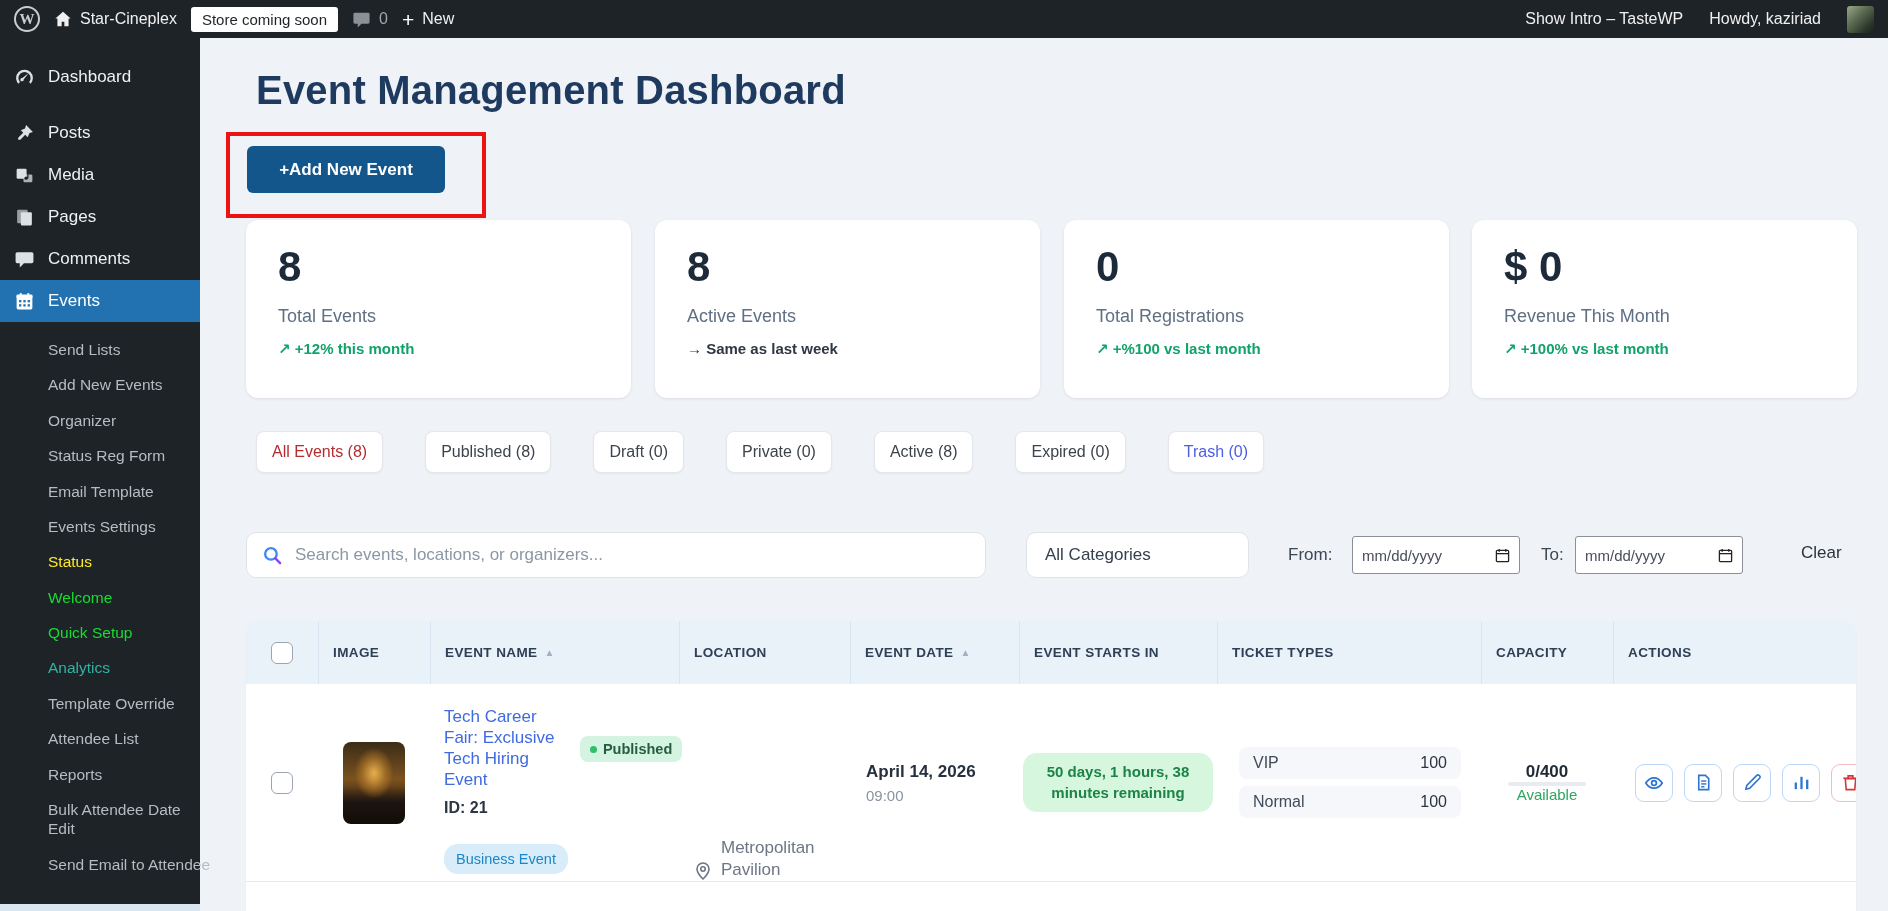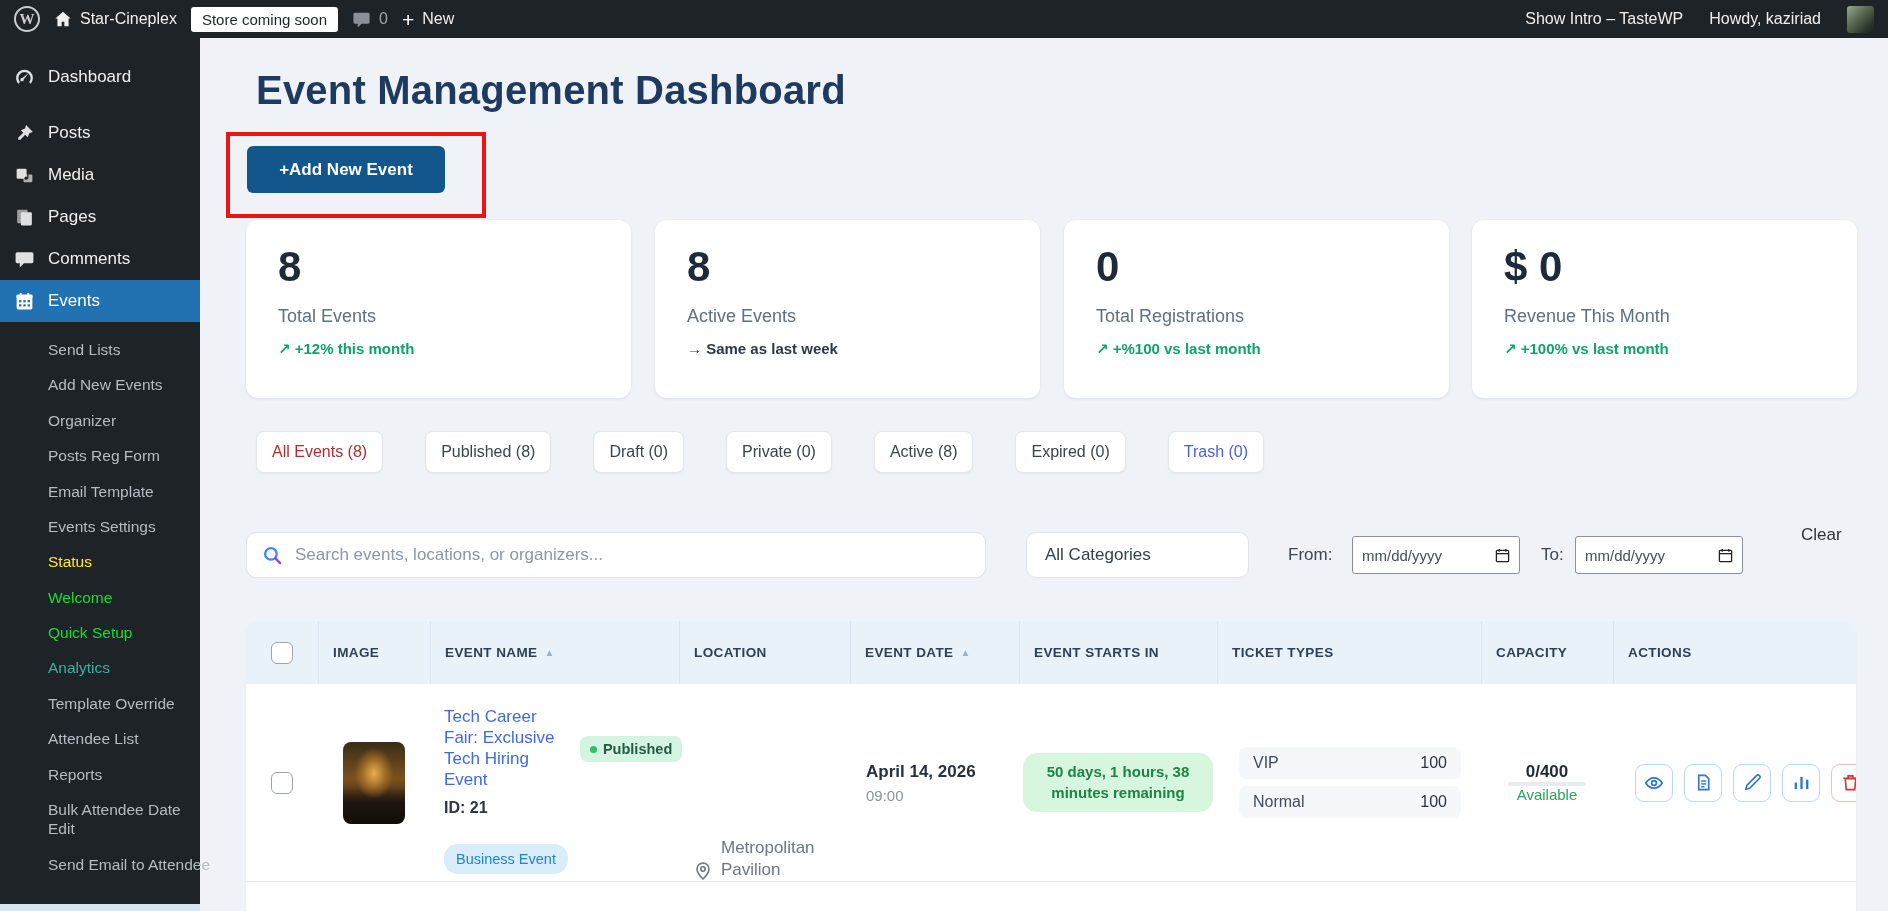--- a/index.html
+++ b/index.html
@@ -56,21 +56,21 @@
   
   .searchbox{position:absolute;left:46px;top:494px;width:740px;height:46px;background:#fff;border:1px solid #e0e4e9;border-radius:10px;display:flex;align-items:center;padding-left:46px;}
   .searchbox svg{position:absolute;left:15px;top:12px;}
   .searchbox input{border:none;outline:none;width:660px;font-size:17px;color:#333;background:transparent;}
   .searchbox input::placeholder{color:#8b97a5;}
   .selectbox{position:absolute;left:826px;top:494px;width:223px;height:46px;background:#fff;border:1px solid #e0e4e9;border-radius:10px;display:flex;align-items:center;padding-left:18px;font-size:17px;color:#33404e;cursor:pointer;}
   .flabel{position:absolute;top:494px;height:46px;display:flex;align-items:center;font-size:17px;color:#3e4754;}
   .from-l{left:1088px;} .to-l{left:1341px;}
   .dateinput{position:absolute;top:498px;width:168px;height:38px;background:#fff;border:1px solid #8a8f98;border-radius:3px;display:flex;align-items:center;justify-content:space-between;padding:0 9px;font-size:15px;color:#4a4f57;cursor:text;}
   .d1{left:1152px;} .d2{left:1375px;}
-  .clear-btn{position:absolute;left:1595px;top:474px;height:46px;display:flex;align-items:center;font-size:17px;color:#2c3338;background:none;border:none;cursor:pointer;}
+  .clear-btn{position:absolute;left:1595px;top:492px;height:46px;display:flex;align-items:center;font-size:17px;color:#2c3338;background:none;border:none;cursor:pointer;}
 
   
   .table-card{position:absolute;left:46px;top:583px;width:1610px;height:290px;background:#fff;border-radius:10px 10px 0 0;box-shadow:0 1px 2px rgba(16,24,40,.06);overflow:hidden;}
   .thead{display:flex;height:63px;background:#e9f1f9;}
   .th{display:flex;align-items:center;font-size:13.5px;font-weight:700;color:#2e4056;letter-spacing:.4px;border-left:1px solid #d9e6f2;padding-left:14px;}
   .th:first-child{border-left:none;justify-content:center;padding-left:0;}
   .sort{font-size:10px;color:#9fb3c8;margin-left:7px;}
   .col-check{width:72px;} .col-image{width:112px;} .col-name{width:249px;} .col-loc{width:171px;} .col-date{width:169px;} .col-starts{width:198px;} .col-tickets{width:264px;} .col-cap{width:132px;} .col-actions{width:243px;}
   .trow{display:flex;height:198px;border-bottom:1px solid #e7ebf0;}
   .td{display:flex;align-items:center;}
@@ -192,21 +192,21 @@
               <rect x="13" y="12.6" width="2.2" height="2.2"></rect>
             </g>
           </svg>
         <span>Events</span>
       </li>
     </ul>
     <ul class="submenu">
       <li>Send Lists</li>
       <li>Add New Events</li>
       <li>Organizer</li>
-      <li>Posts Reg Form</li>
+      <li>Status Reg Form</li>
       <li>Email Template</li>
       <li>Events Settings</li>
       <li class="c-yellow">Status</li>
       <li class="c-green">Welcome</li>
       <li class="c-green">Quick Setup</li>
       <li class="c-teal">Analytics</li>
       <li>Template Override</li>
       <li>Attendee List</li>
       <li>Reports</li>
       <li>Bulk Attendee Date Edit</li>

